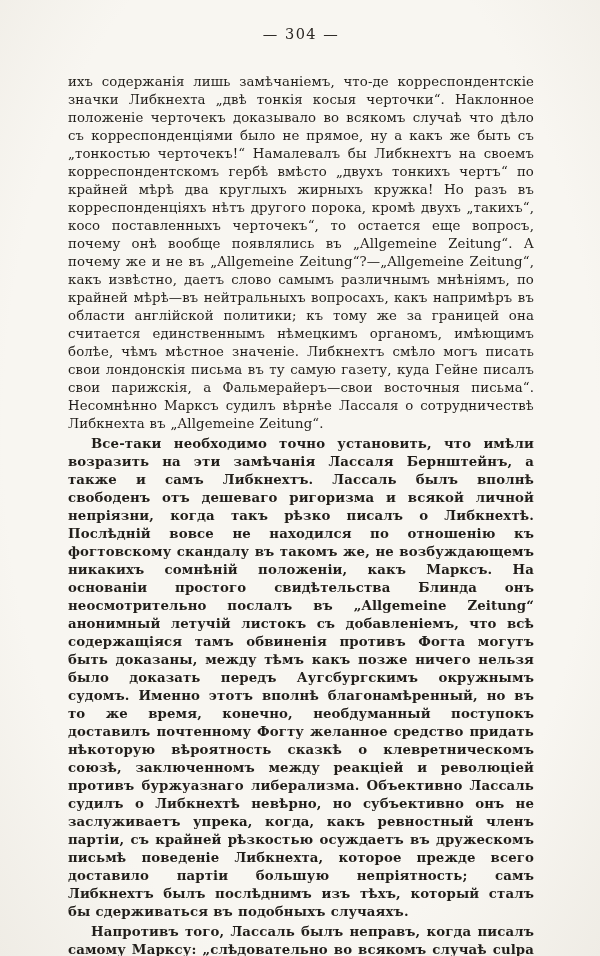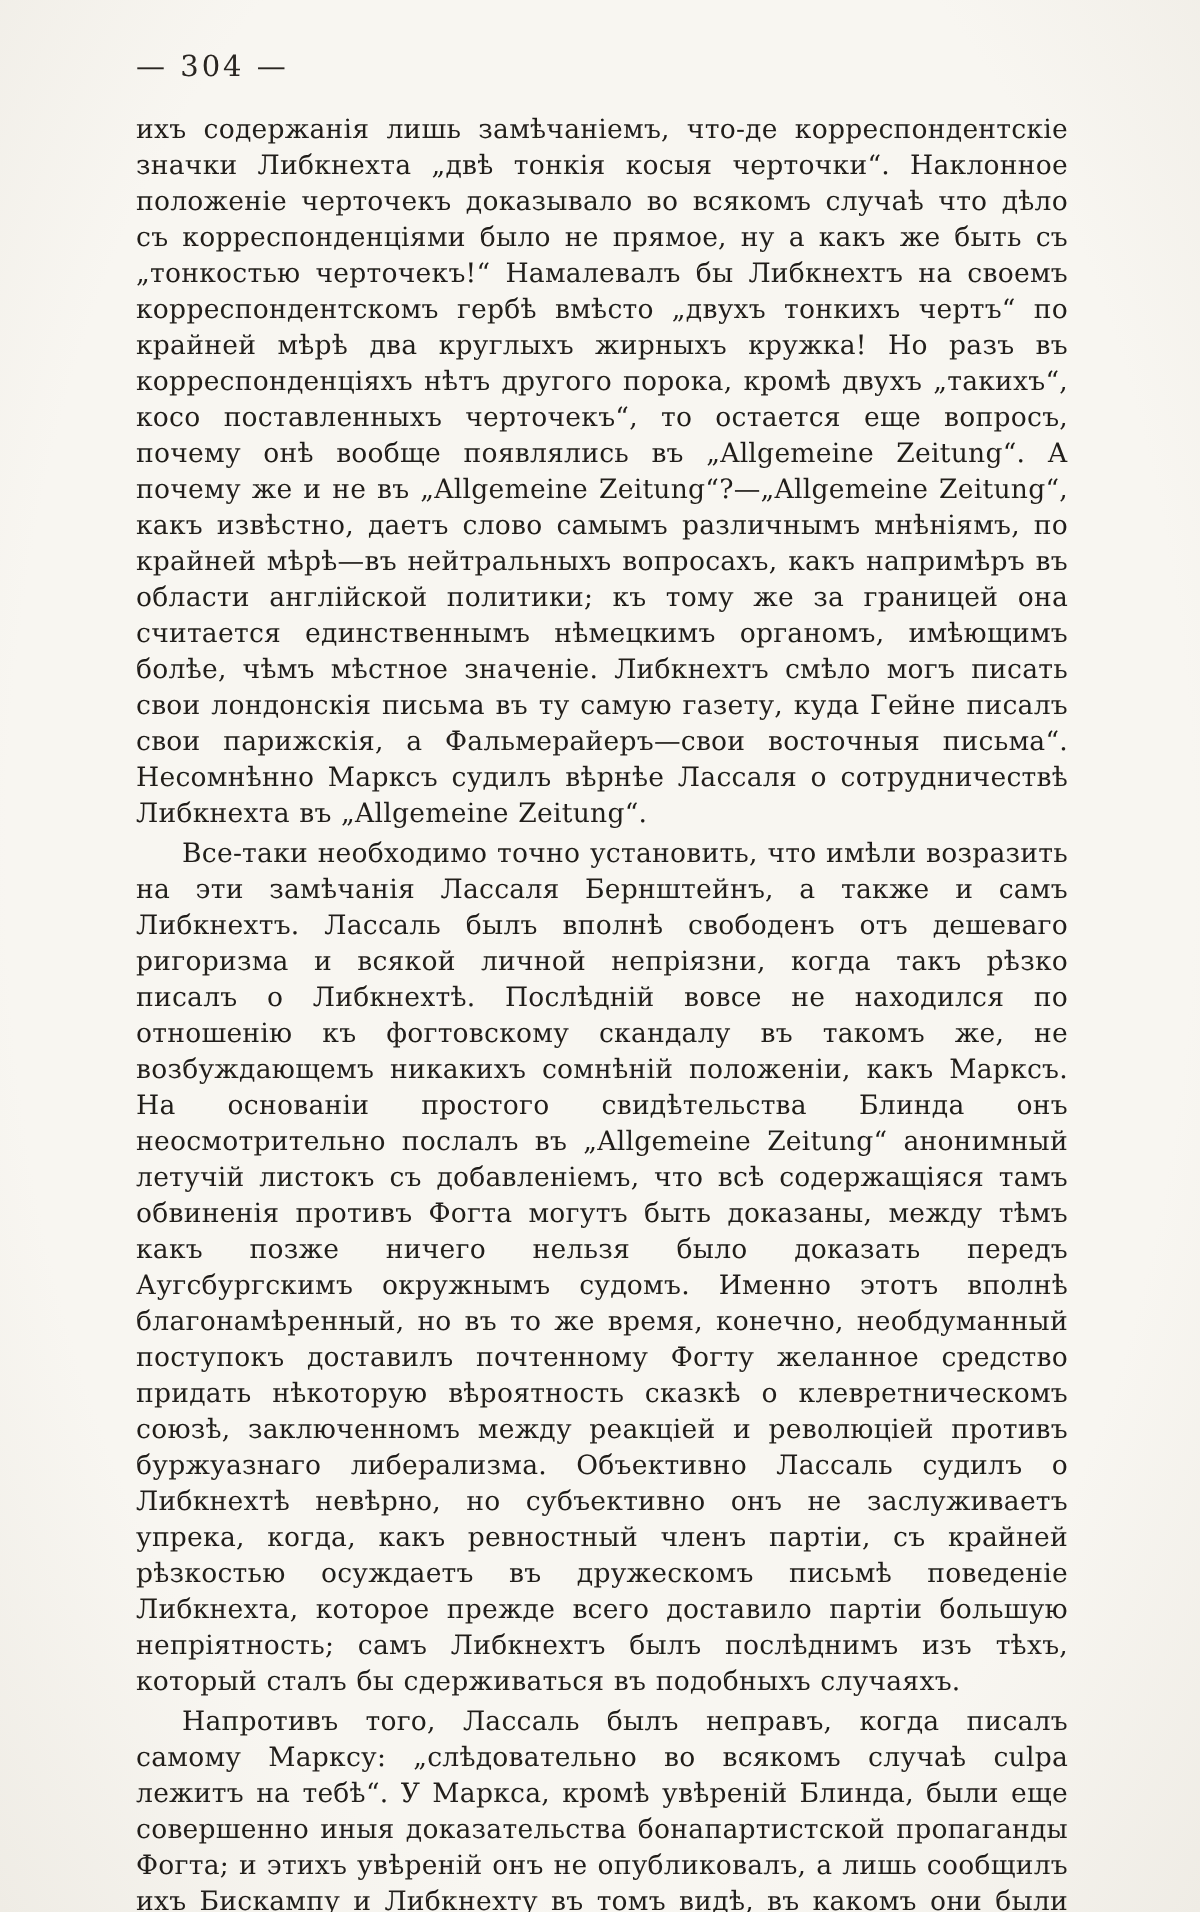--- a/index.html
+++ b/index.html
@@ -16,38 +16,40 @@
     box-sizing: border-box;
     width: 600px;
     height: 956px;
     background:
       radial-gradient(ellipse at 50% 45%, #f8f6f1 70%, #efece5 100%);
     padding: 26px 66px 12px 68px;
     font-family: "DejaVu Serif", "Liberation Serif", serif;
     color: #211e1a;
   }
   .page-number {
+    text-align: center;
     font-size: 14.5px;
     line-height: 17px;
     letter-spacing: 1.5px;
-    margin-bottom: 14px;
+    margin-bottom: 30px;
     color: #2a2622;
   }
   .body-text p.para {
     margin: 0 0 2px 0;
     text-align: justify;
     font-size: 13.3px;
     line-height: 18px;
     letter-spacing: 0.12px;
     word-spacing: 0.4px;
     hyphens: auto;
     -webkit-hyphens: auto;
   }
   .body-text p.para.indent {
     text-indent: 23px;
+    font-weight: bold;
   }
 </style>
 </head>
 <body>
 
 <div class="scan-page">
 
   <div class="page-number">— 304 —</div>
 
   <div class="body-text">

